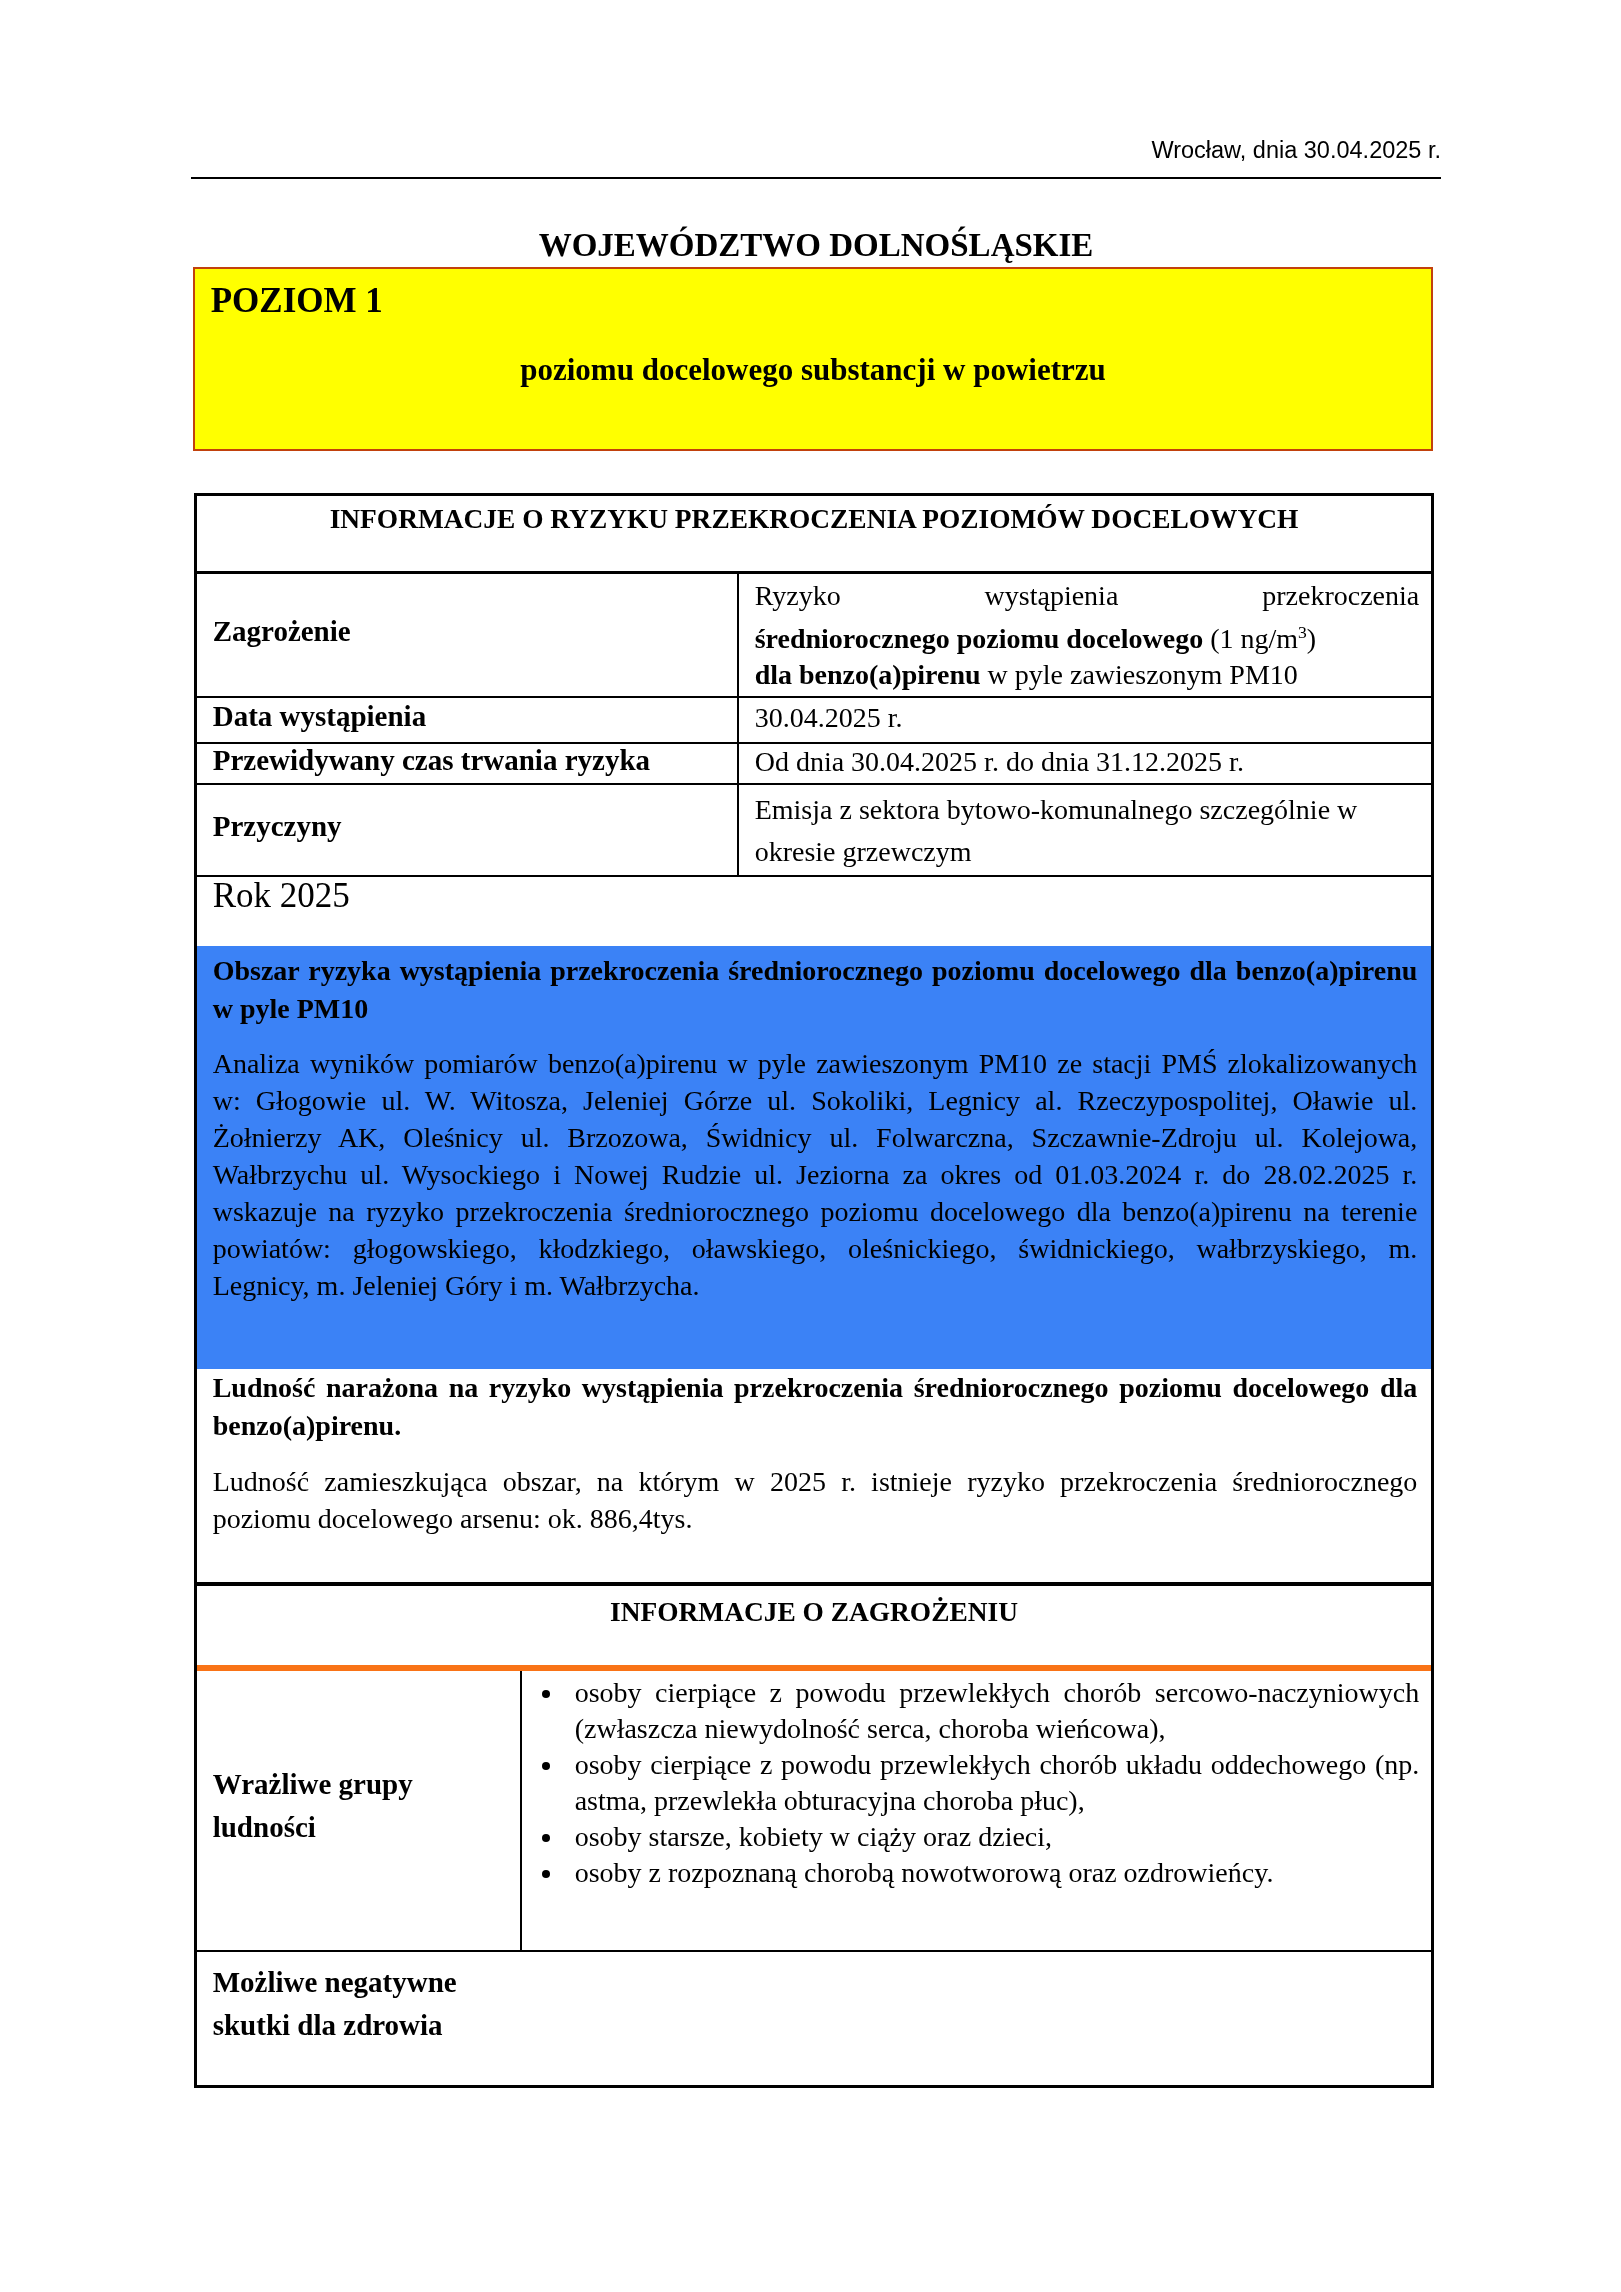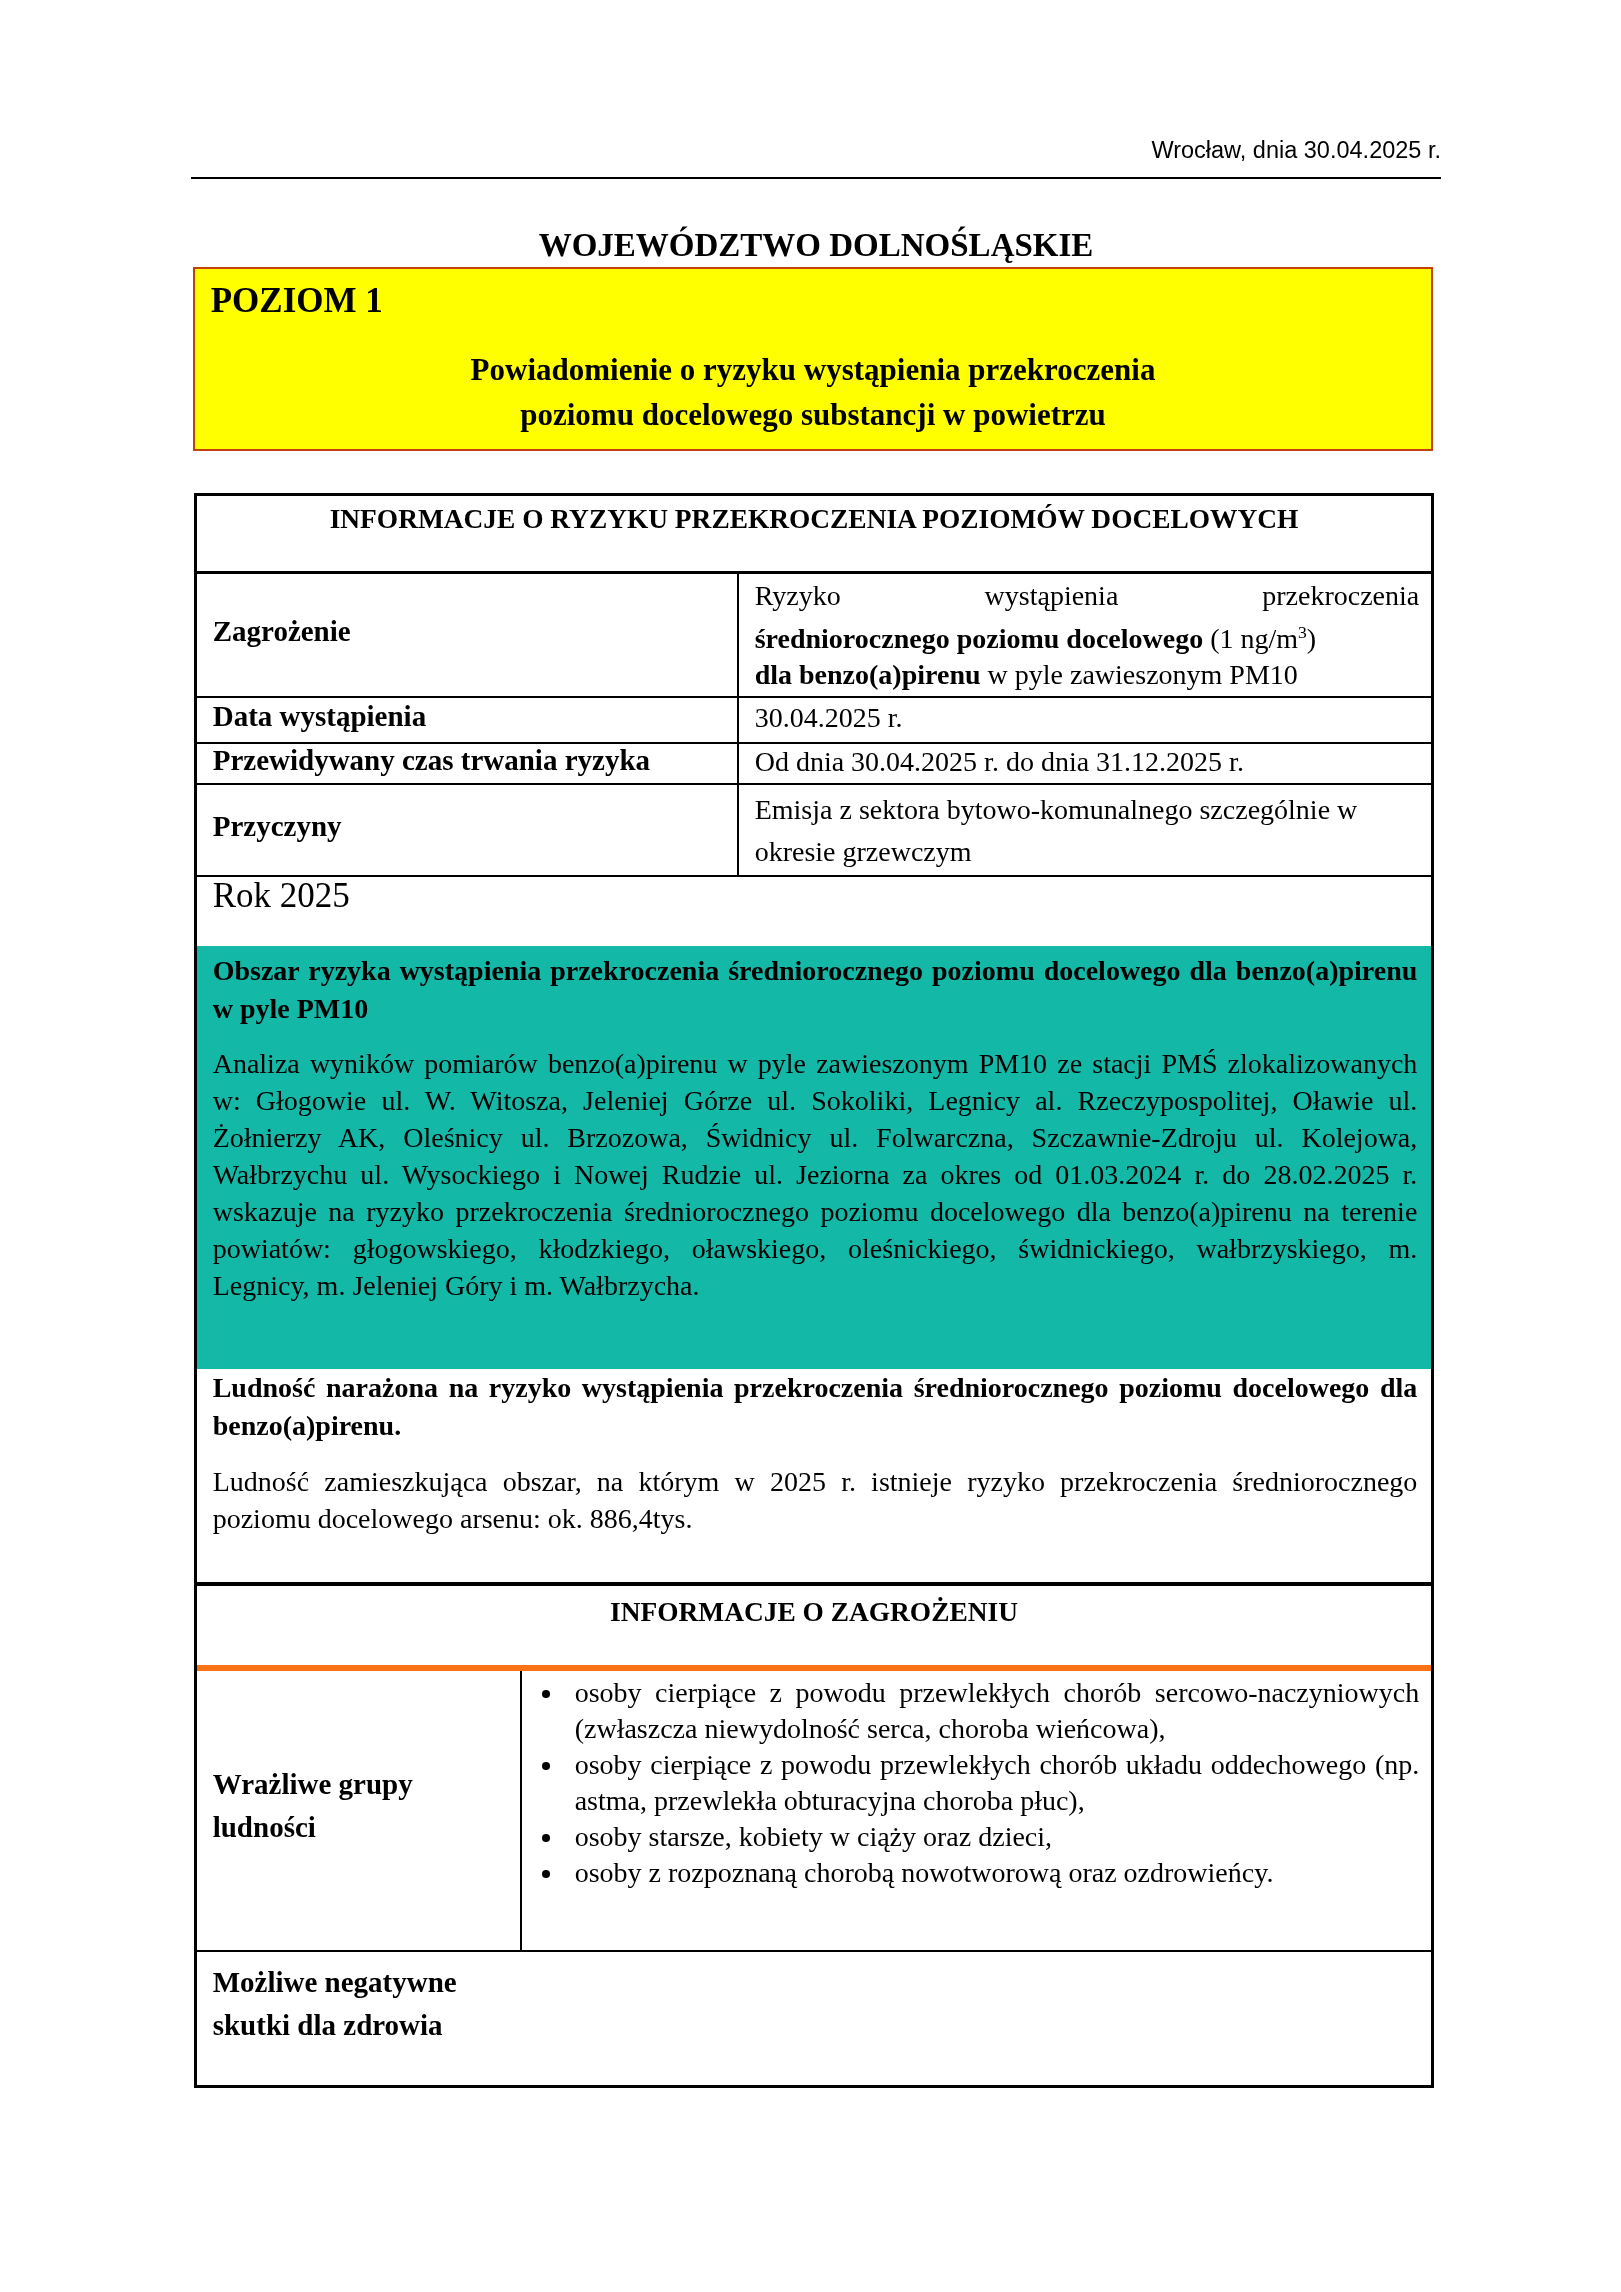--- a/index.html
+++ b/index.html
@@ -41,21 +41,21 @@
       position: absolute; left: 15.7px; font-weight: bold; font-size: 29px;
     }
     .row .val {
       position: absolute; left: 540px; right: 0; top: 0; bottom: 0;
       border-left: 2px solid #000; padding: 0 11.8px 0 15.7px; font-size: 28px; line-height: 36px;
       box-sizing: border-box;
     }
     .justify { text-align: justify; text-align-last: justify; }
     .rok { position: absolute; left: 15.7px; top: 380px; font-weight: normal; font-size: 35px; }
     .yellow-area {
-      position: absolute; left: 0; right: 0; top: 450px; height: 423px; background: #14b8a6;
+      position: absolute; left: 0; right: 0; top: 450px; height: 423px; background: #3b82f6;
       padding: 5.9px 13.7px 0 15.7px; box-sizing: border-box;
     }
     .para-bold { font-weight: bold; font-size: 28px; line-height: 38px; text-align: justify; }
     .para { font-size: 28px; line-height: 37px; text-align: justify; }
     .exposed { position: absolute; left: 15.7px; right: 13.7px; top: 873px; }
     .exposed .para { margin-top: 17.6px; }
 
     .t2 .row .val { left: 323px; }
     .bullets { margin: 0; padding: 3.9px 0 0 0; list-style: none; }
     .bullets li { position: relative; padding-left: 37px; font-size: 28px; line-height: 36px; text-align: justify; }
@@ -67,21 +67,20 @@
 </head>
 <body>
 
 <div class="abs header-date">Wrocław, dnia 30.04.2025 r.</div>
 <div class="abs header-rule"></div>
 <div class="abs region-title">WOJEWÓDZTWO DOLNOŚLĄSKIE</div>
 
 <div class="abs alert-box">
   <div class="alert-level">POZIOM 1</div>
   <div class="alert-title">
-    <div>Powiadomienie o ryzyku wystąpienia przekroczenia</div>
     <div>poziomu docelowego substancji w powietrzu</div>
   </div>
 </div>
 
 <div class="abs tbl t1">
   <div class="tbl-head">INFORMACJE O RYZYKU PRZEKROCZENIA POZIOMÓW DOCELOWYCH</div>
 
   <div class="row" style="top:78px;height:122px;">
     <div class="lbl" style="top:41px;">Zagrożenie</div>
     <div class="val" style="padding-top:3.9px;">

